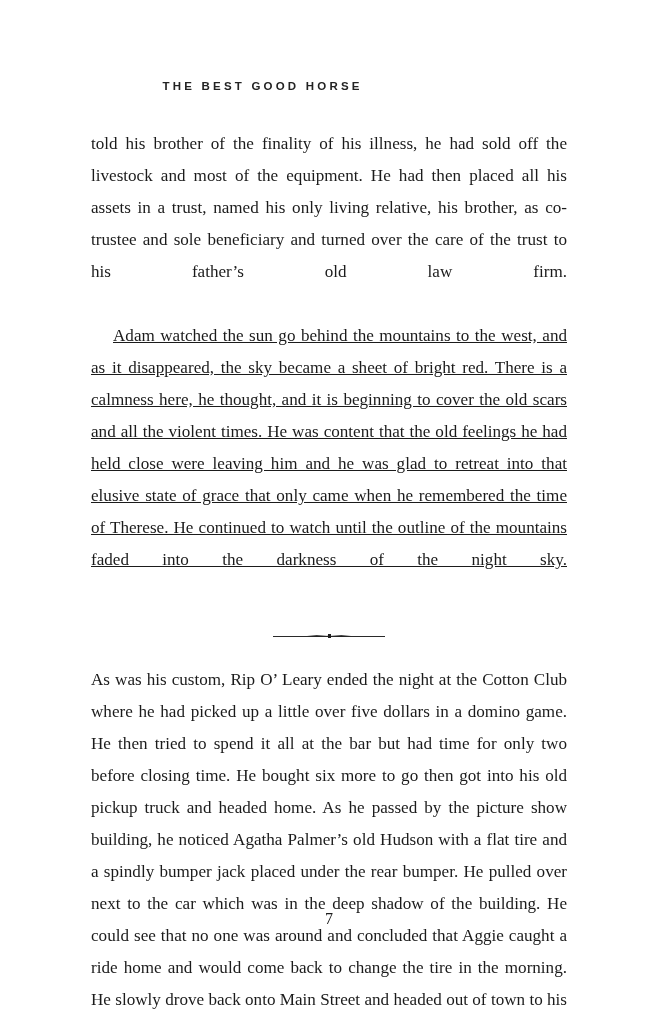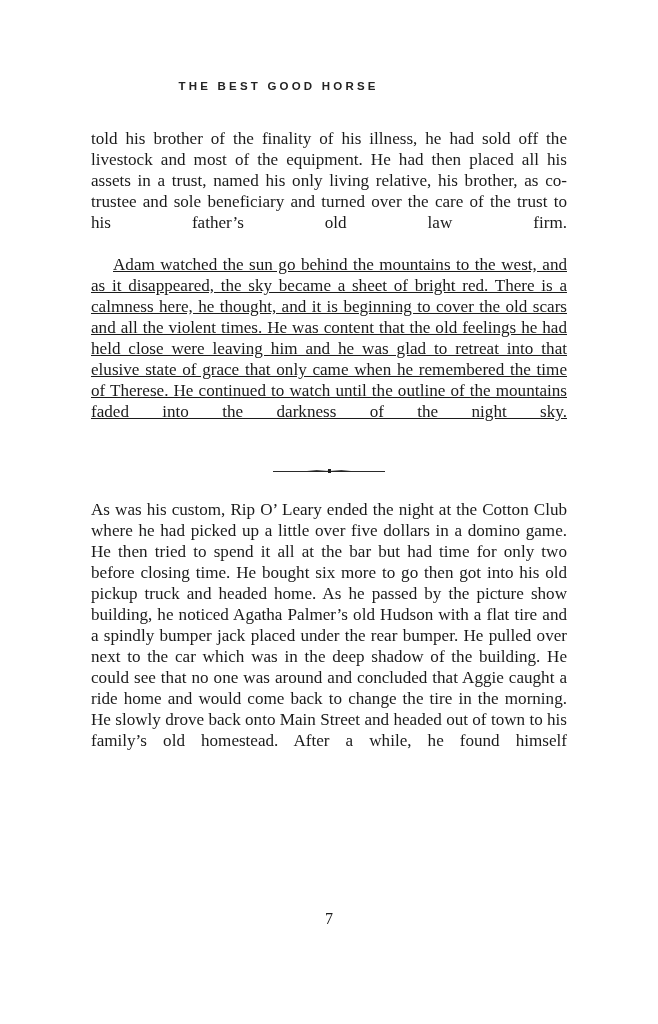--- a/index.html
+++ b/index.html
@@ -18,21 +18,21 @@
     overflow: hidden;
     font-family: "Liberation Serif", "DejaVu Serif", serif;
     color: #1a1a1a;
     -webkit-font-smoothing: antialiased;
   }
 
   
   .running-head {
     position: absolute;
     top: 80px;
-    left: 16px;
+    left: 0;
     width: 522px;
     text-align: center;
     font-family: "Liberation Sans", "DejaVu Sans", sans-serif;
     font-weight: bold;
     font-size: 11.5px;
     letter-spacing: 3.2px;
     text-indent: 3.2px;
     color: #232323;
     white-space: nowrap;
   }
@@ -42,21 +42,21 @@
     position: absolute;
     left: 91px;
     top: 128px;
     width: 476px;
   }
 
   p.body-par {
     margin: 0;
     padding: 0;
     font-size: 17.1px;
-    line-height: 21px;
+    line-height: 32px;
     text-align: justify;
     text-justify: inter-word;
     color: #1b1b1b;
     hyphens: manual;
     -webkit-hyphens: manual;
   }
 
   p.body-par.indented {
     text-indent: 22px;
     text-decoration: underline;

